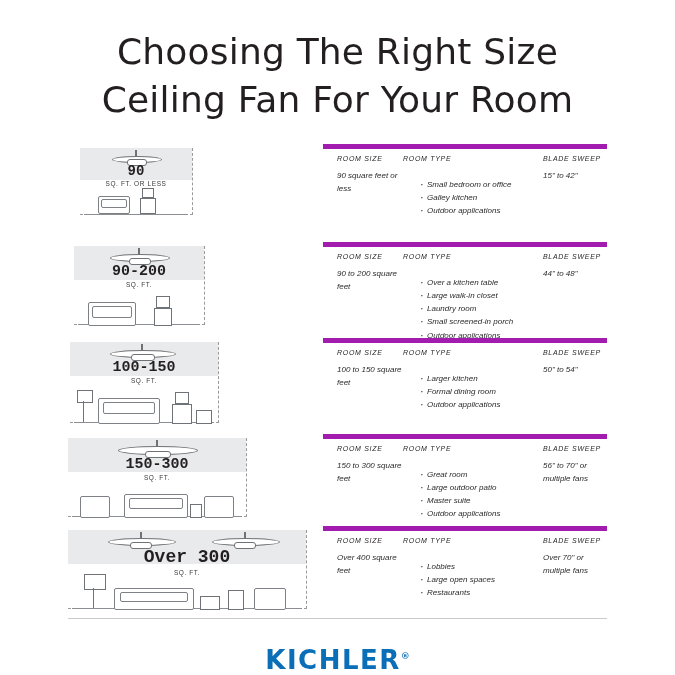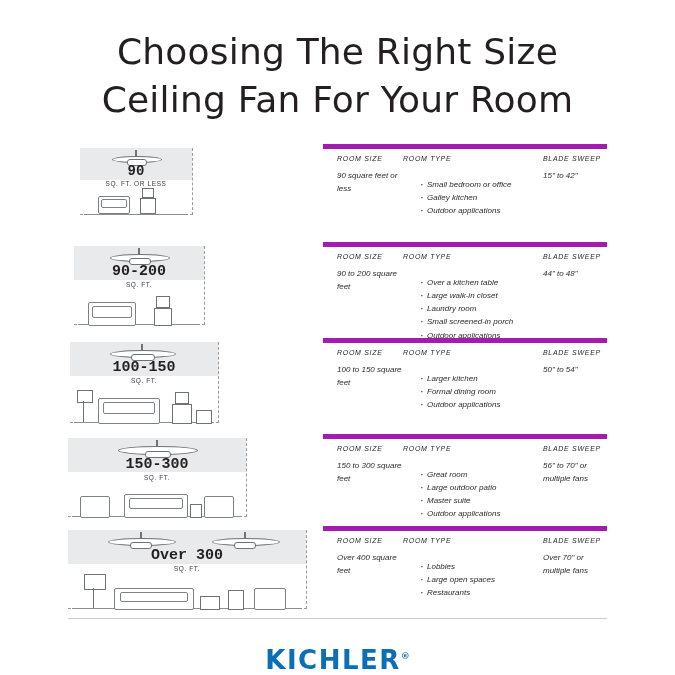--- a/index.html
+++ b/index.html
@@ -338,21 +338,21 @@
         <div class="illus-inner">
           <div class="shade" style="left:0px; top:4px; width:238px; height:34px;"></div>
           <div class="dashed" style="left:0px; top:4px; width:238px; height:78px;"></div>
           <div class="fanrod" style="left:72px; top:6px; width:2px; height:7px;"></div>
           <div class="fanblade" style="left:40px; top:12px; width:66px; height:6px;"></div>
           <div class="fanblade" style="left:62px; top:16px; width:20px; height:5px; border-radius:3px;"></div>
           <div class="fanrod" style="left:176px; top:6px; width:2px; height:7px;"></div>
           <div class="fanblade" style="left:144px; top:12px; width:66px; height:6px;"></div>
           <div class="fanblade" style="left:166px; top:16px; width:20px; height:5px; border-radius:3px;"></div>
           <div class="size-label" style="left:0px; top:22px; width:238px;">
-            <div class="size-num" style="font-size:15px;">Over 300</div>
+            <div class="size-num" style="font-size:18px;">Over 300</div>
             <div class="size-unit">SQ. FT.</div>
           </div>
           <div class="floorline" style="left:4px; top:82px; width:230px;"></div>
           <div class="lampshade" style="left:16px; top:48px; width:20px; height:14px;"></div>
           <div class="ln" style="left:25px; top:62px; width:1px; height:20px;"></div>
           <div class="obj-soft" style="left:46px; top:62px; width:78px; height:20px;"></div>
           <div class="obj-soft" style="left:52px; top:66px; width:66px; height:8px;"></div>
           <div class="obj" style="left:132px; top:70px; width:18px; height:12px;"></div>
           <div class="obj" style="left:160px; top:64px; width:14px; height:18px;"></div>
           <div class="obj-soft" style="left:186px; top:62px; width:30px; height:20px;"></div>

